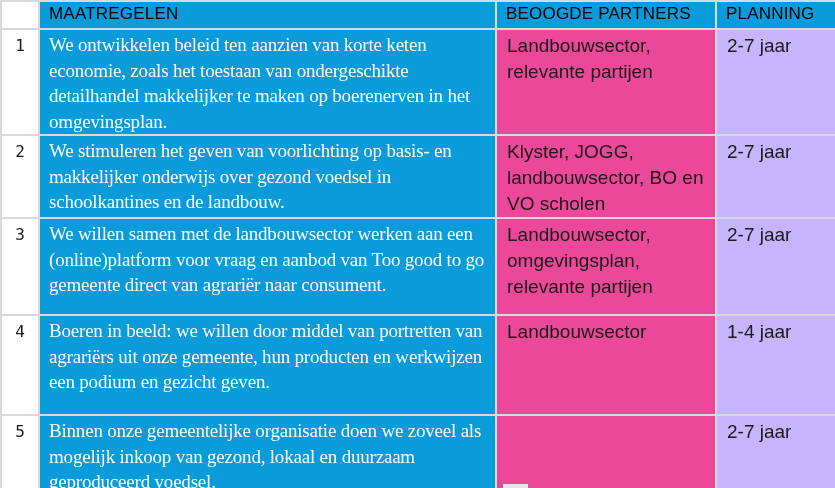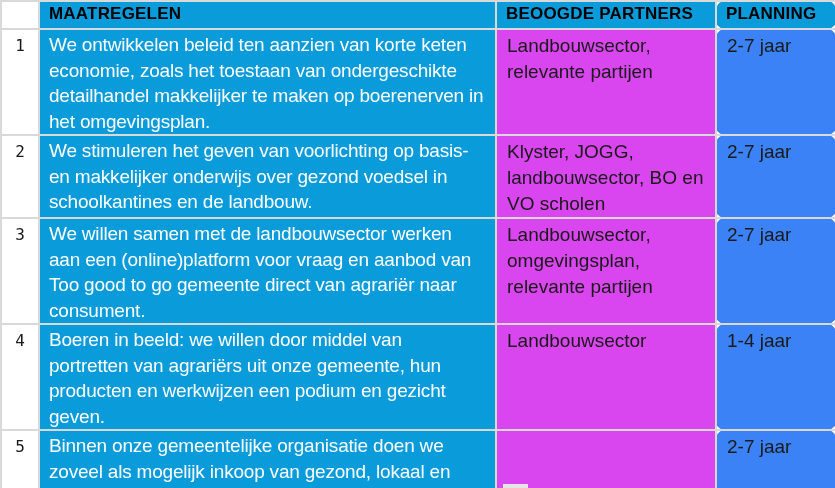--- a/index.html
+++ b/index.html
@@ -17,32 +17,32 @@
     width:835px;
     border-collapse:collapse;
     table-layout:fixed;
   }
   table.measures td,table.measures th{
     border:2px solid var(--border-gray);
     vertical-align:top;
     overflow:hidden;
   }
   
-  table.measures td:last-child,table.measures th:last-child{border-right:none;border-radius:9px;}
+  table.measures td:last-child,table.measures th:last-child{border-right:none;}
 
   col.c-num{width:38px;}
   col.c-measure{width:457px;}
   col.c-partners{width:220px;}
   col.c-planning{width:120px;}
 
   tr.header-row{height:28px;}
   tr.header-row th{
     background:var(--accent-blue);
     color:var(--header-text);
-    font-weight:bold;
+    font-weight:normal;
     font-size:17px;
     text-align:left;
     padding:2px 8px 0 9px;
     letter-spacing:0.2px;
     white-space:nowrap;
   }
   tr.header-row th.corner{background:#ffffff;}
 
   td.num-cell{
     background:#ffffff;
@@ -52,30 +52,31 @@
     text-align:center;
     padding-top:6px;
   }
   td.measure-cell{
     background:var(--accent-blue);
     color:var(--measure-text);
     font-size:19px;
     line-height:25.5px;
     padding:2px 10px 0 9px;
     letter-spacing:-0.2px;
+    font-family:Liberation Serif, serif;
   }
   td.partners-cell{
-    background:#d946ef;
+    background:#ec4899;
     color:var(--body-text);
     font-size:19px;
     line-height:26px;
     padding:3px 10px 0 10px;
   }
   td.planning-cell{
-    background:#3b82f6;
+    background:#c4b5fd;
     color:var(--body-text);
     font-size:19px;
     line-height:26px;
     padding:3px 6px 0 10px;
     white-space:nowrap;
   }
   tr.r1{height:102px;}
   tr.r2{height:78px;}
   tr.r3{height:97px;}
   tr.r4{height:100px;}

